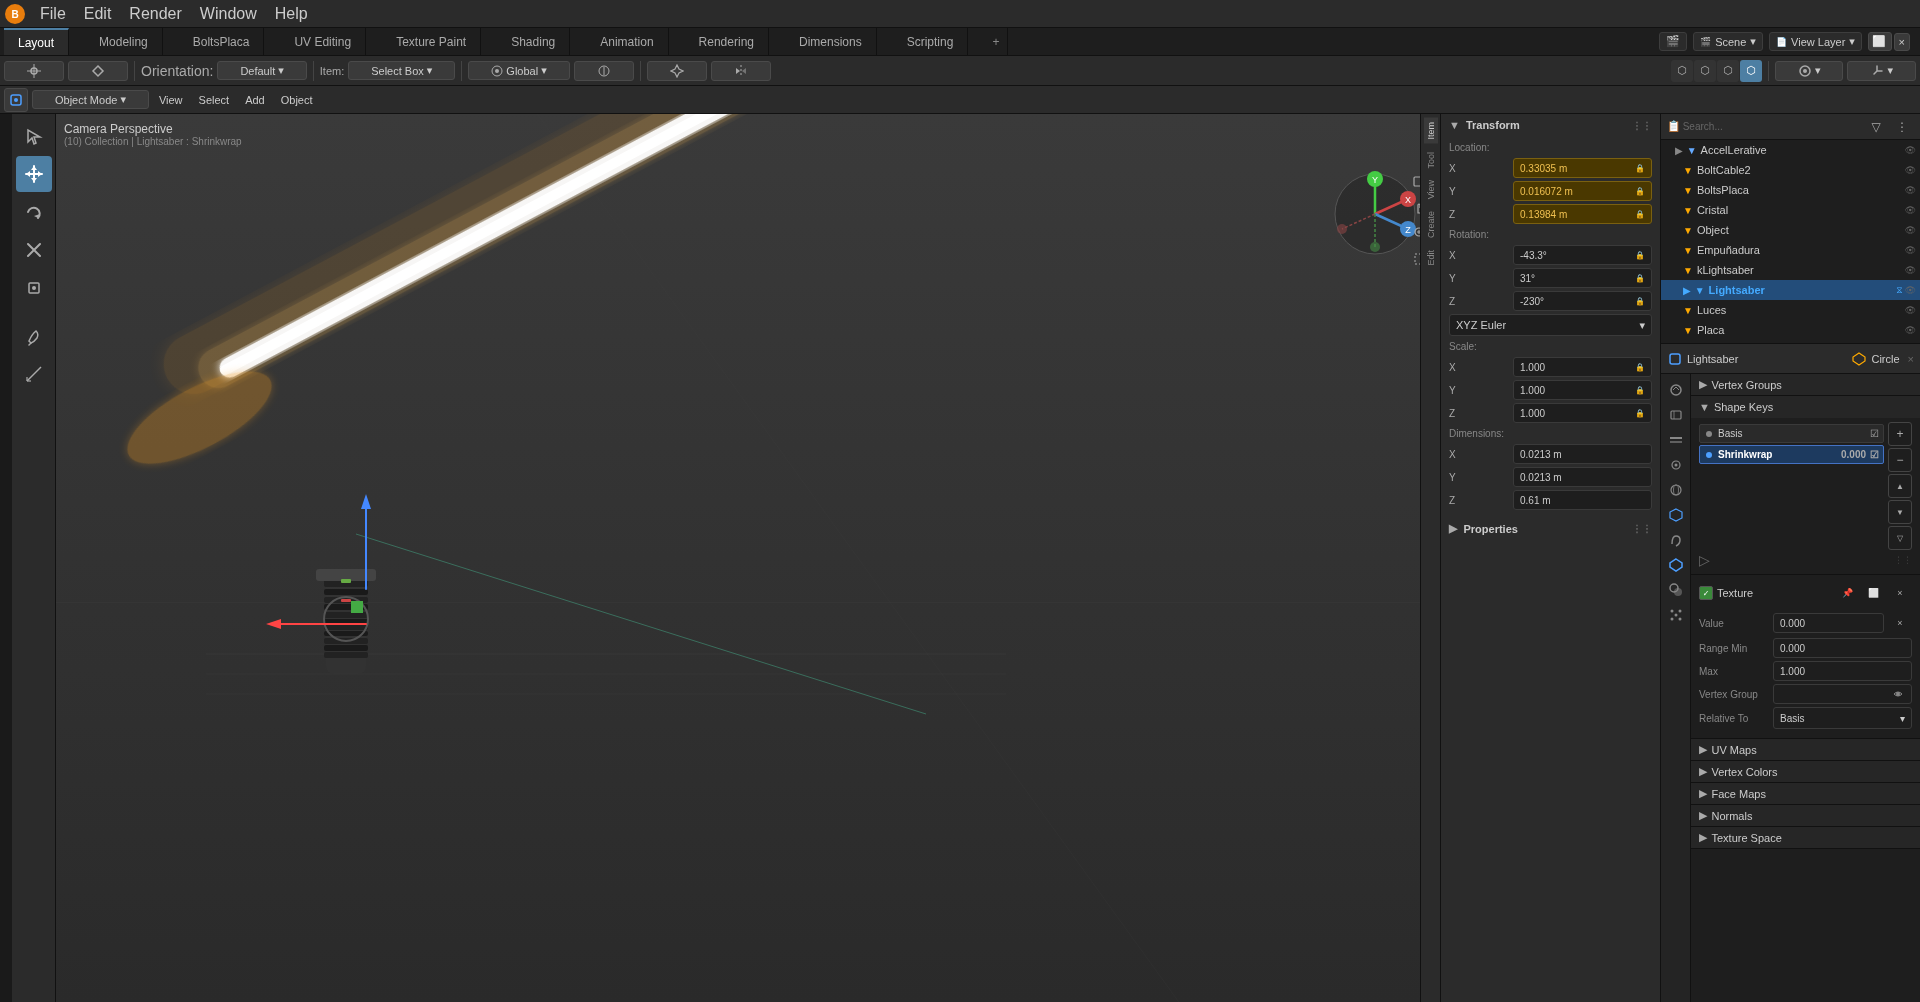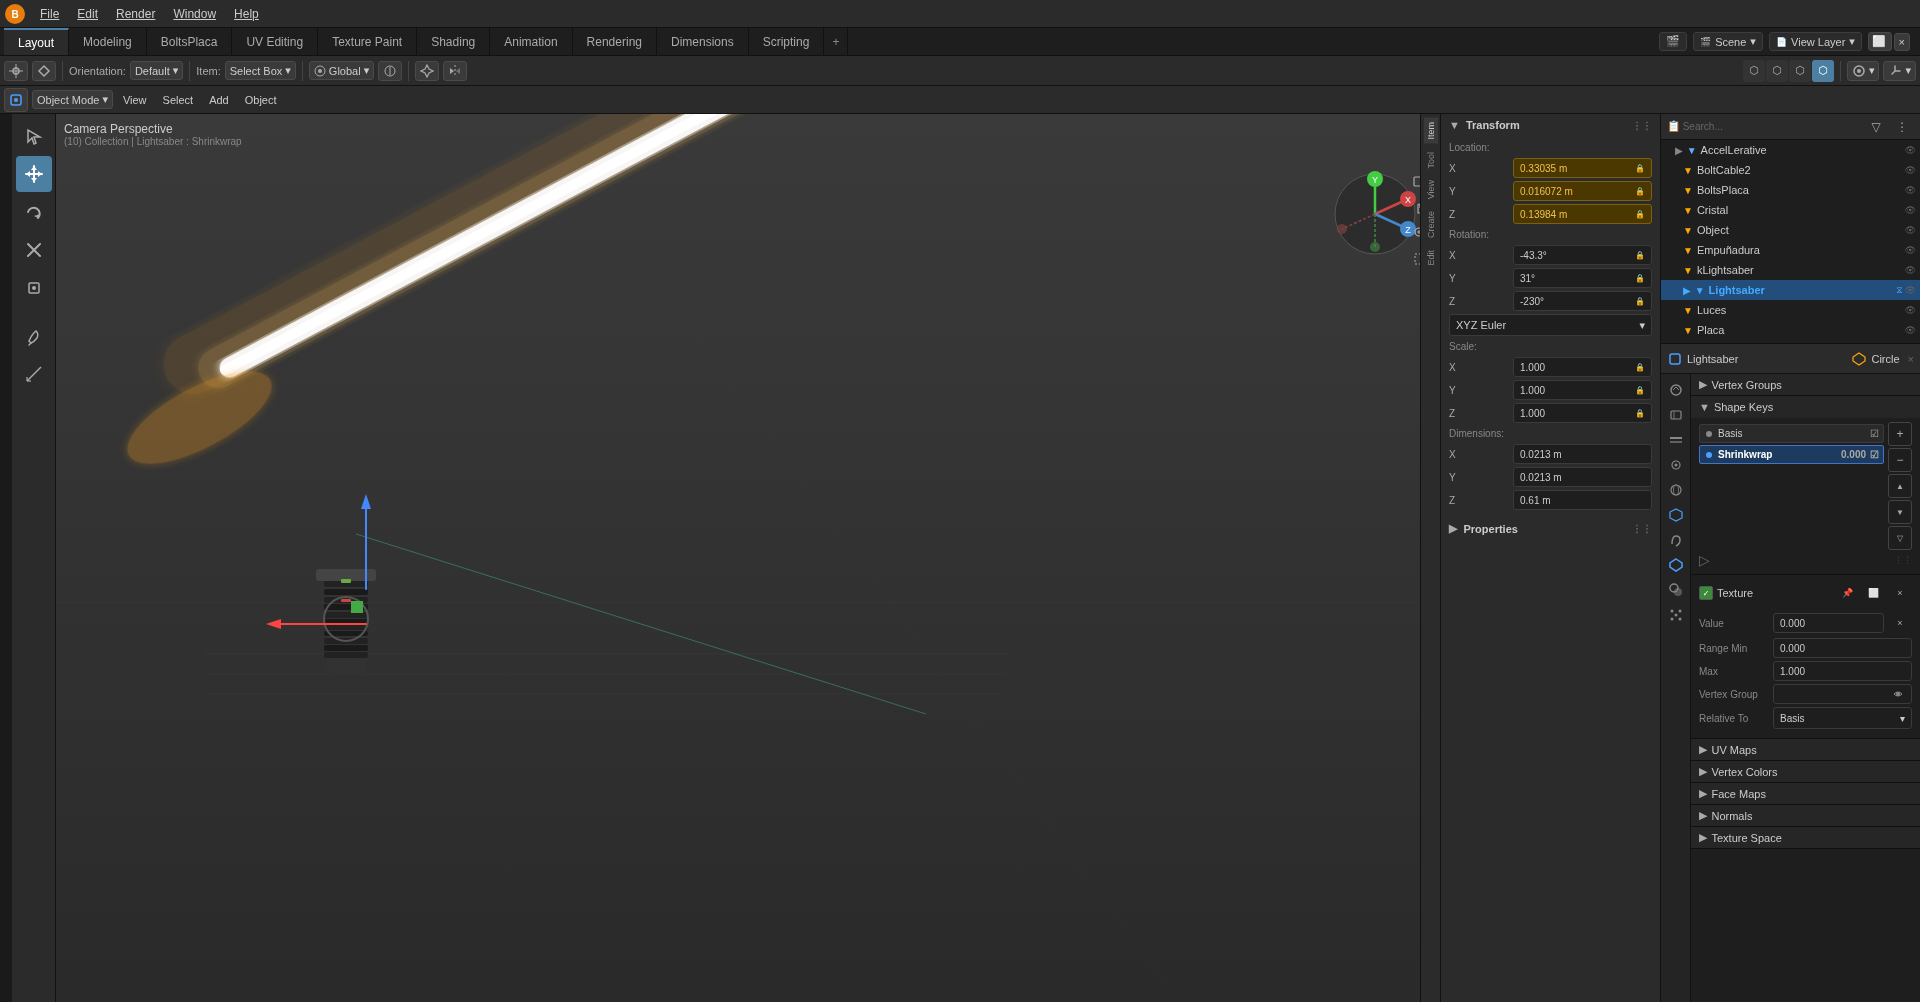--- a/index.html
+++ b/index.html
@@ -22,33 +22,32 @@
       background: #2b2b2b;
       border-bottom: 1px solid #111;
       padding: 0 4px;
       gap: 2px;
     }
     .menu-item {
       padding: 2px 8px;
       color: #ccc;
       cursor: pointer;
       border-radius: 3px;
-      font-size: 12px;
-      text-decoration: underline;
+      font-size: 16px;
     }
 
     
     .workspace-tabs {
       display: flex;
       align-items: center;
       height: 28px;
       background: #1e1e1e;
       border-bottom: 1px solid #111;
       padding: 0 4px;
-      gap: 0;
+      gap: 16px;
       justify-content: space-between;
     }
     .workspace-tab {
       padding: 4px 14px;
       color: #aaa;
       cursor: pointer;
       font-size: 12px;
       border-right: 1px solid #111;
       height: 100%;
       display: flex;
@@ -86,21 +85,21 @@
       border-bottom: 1px solid #111;
       padding: 0 4px;
       gap: 4px;
     }
     .toolbar-btn {
       display: flex;
       align-items: center;
       background: #3a3a3a;
       border: 1px solid #4a4a4a;
       border-radius: 3px;
-      padding: 2px 4px;
+      padding: 2px 22px;
       cursor: pointer;
       color: #ccc;
       font-size: 11px;
       gap: 3px;
     }
     .toolbar-separator { width: 1px; background: #444; height: 20px; margin: 0 2px; }
     .toolbar-spacer { flex: 1; }
 
     
     .viewport-header {
@@ -577,21 +576,21 @@
         <line x1="7" y1="0" x2="7" y2="14" stroke="#aaa" stroke-width="1"></line>
         <line x1="0" y1="7" x2="14" y2="7" stroke="#aaa" stroke-width="1"></line>
       </svg>
   </div>
   <div class="toolbar-btn">
     <svg width="14" height="14" viewBox="0 0 14 14">
         <path d="M7 2 L12 7 L7 12 L2 7 Z" fill="none" stroke="#aaa" stroke-width="1.5"></path>
       </svg>
   </div>
   <div class="toolbar-separator"></div>
-  <span style="color:#aaa;font-size:11px">Orientation:</span>
+  <span style="color:#aaa;font-size:14px">Orientation:</span>
   <div class="toolbar-btn">
     <span>Default</span>
     <span>▾</span>
   </div>
   <div class="toolbar-separator"></div>
   <span style="color:#aaa;font-size:11px">Item:</span>
   <div class="toolbar-btn">
     <span>Select Box</span>
     <span>▾</span>
   </div>

